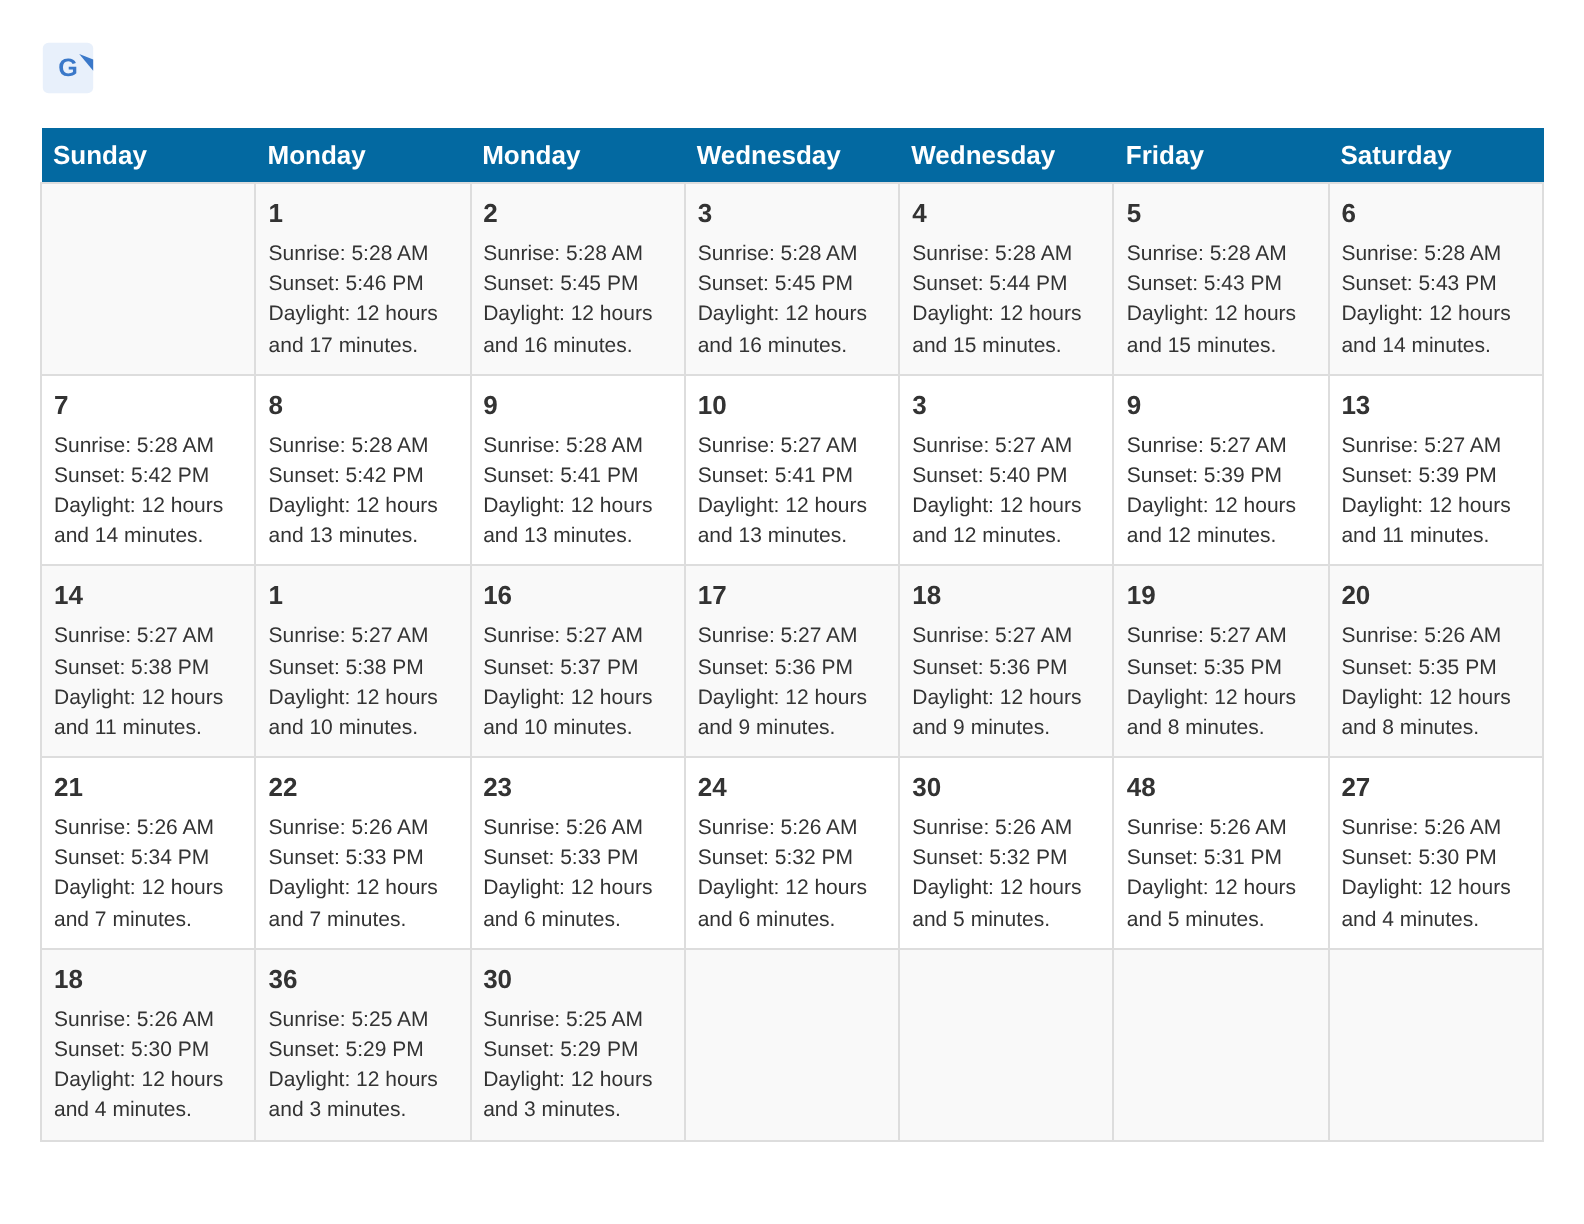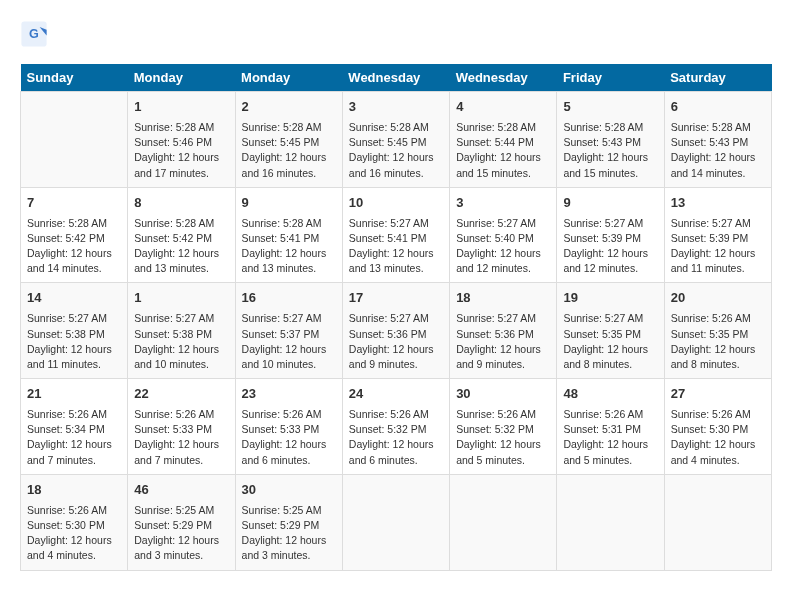--- a/index.html
+++ b/index.html
@@ -239,21 +239,21 @@
           <span class="day-num">27</span>
           <div class="cell-text">Sunrise: 5:26 AM<br>Sunset: 5:30 PM<br>Daylight: 12 hours<br>and 4 minutes.</div>
         </td>
       </tr>
       <tr>
         <td>
           <span class="day-num">18</span>
           <div class="cell-text">Sunrise: 5:26 AM<br>Sunset: 5:30 PM<br>Daylight: 12 hours<br>and 4 minutes.</div>
         </td>
         <td>
-          <span class="day-num">46</span>
+          <span class="day-num">36</span>
           <div class="cell-text">Sunrise: 5:25 AM<br>Sunset: 5:29 PM<br>Daylight: 12 hours<br>and 3 minutes.</div>
         </td>
         <td>
           <span class="day-num">30</span>
           <div class="cell-text">Sunrise: 5:25 AM<br>Sunset: 5:29 PM<br>Daylight: 12 hours<br>and 3 minutes.</div>
         </td>
         <td class="empty"></td>
         <td class="empty"></td>
         <td class="empty"></td>
         <td class="empty"></td>

